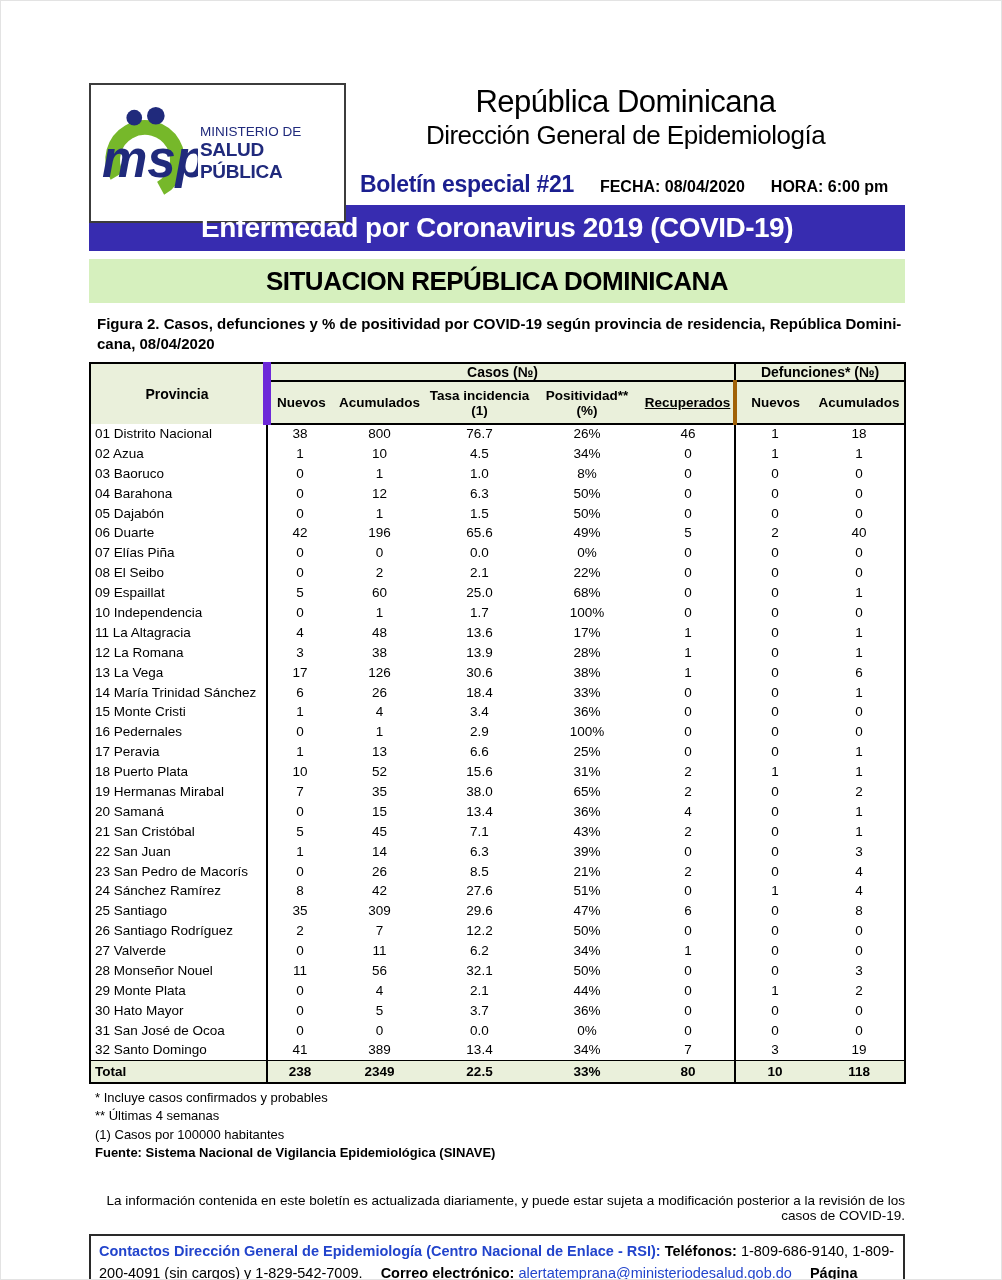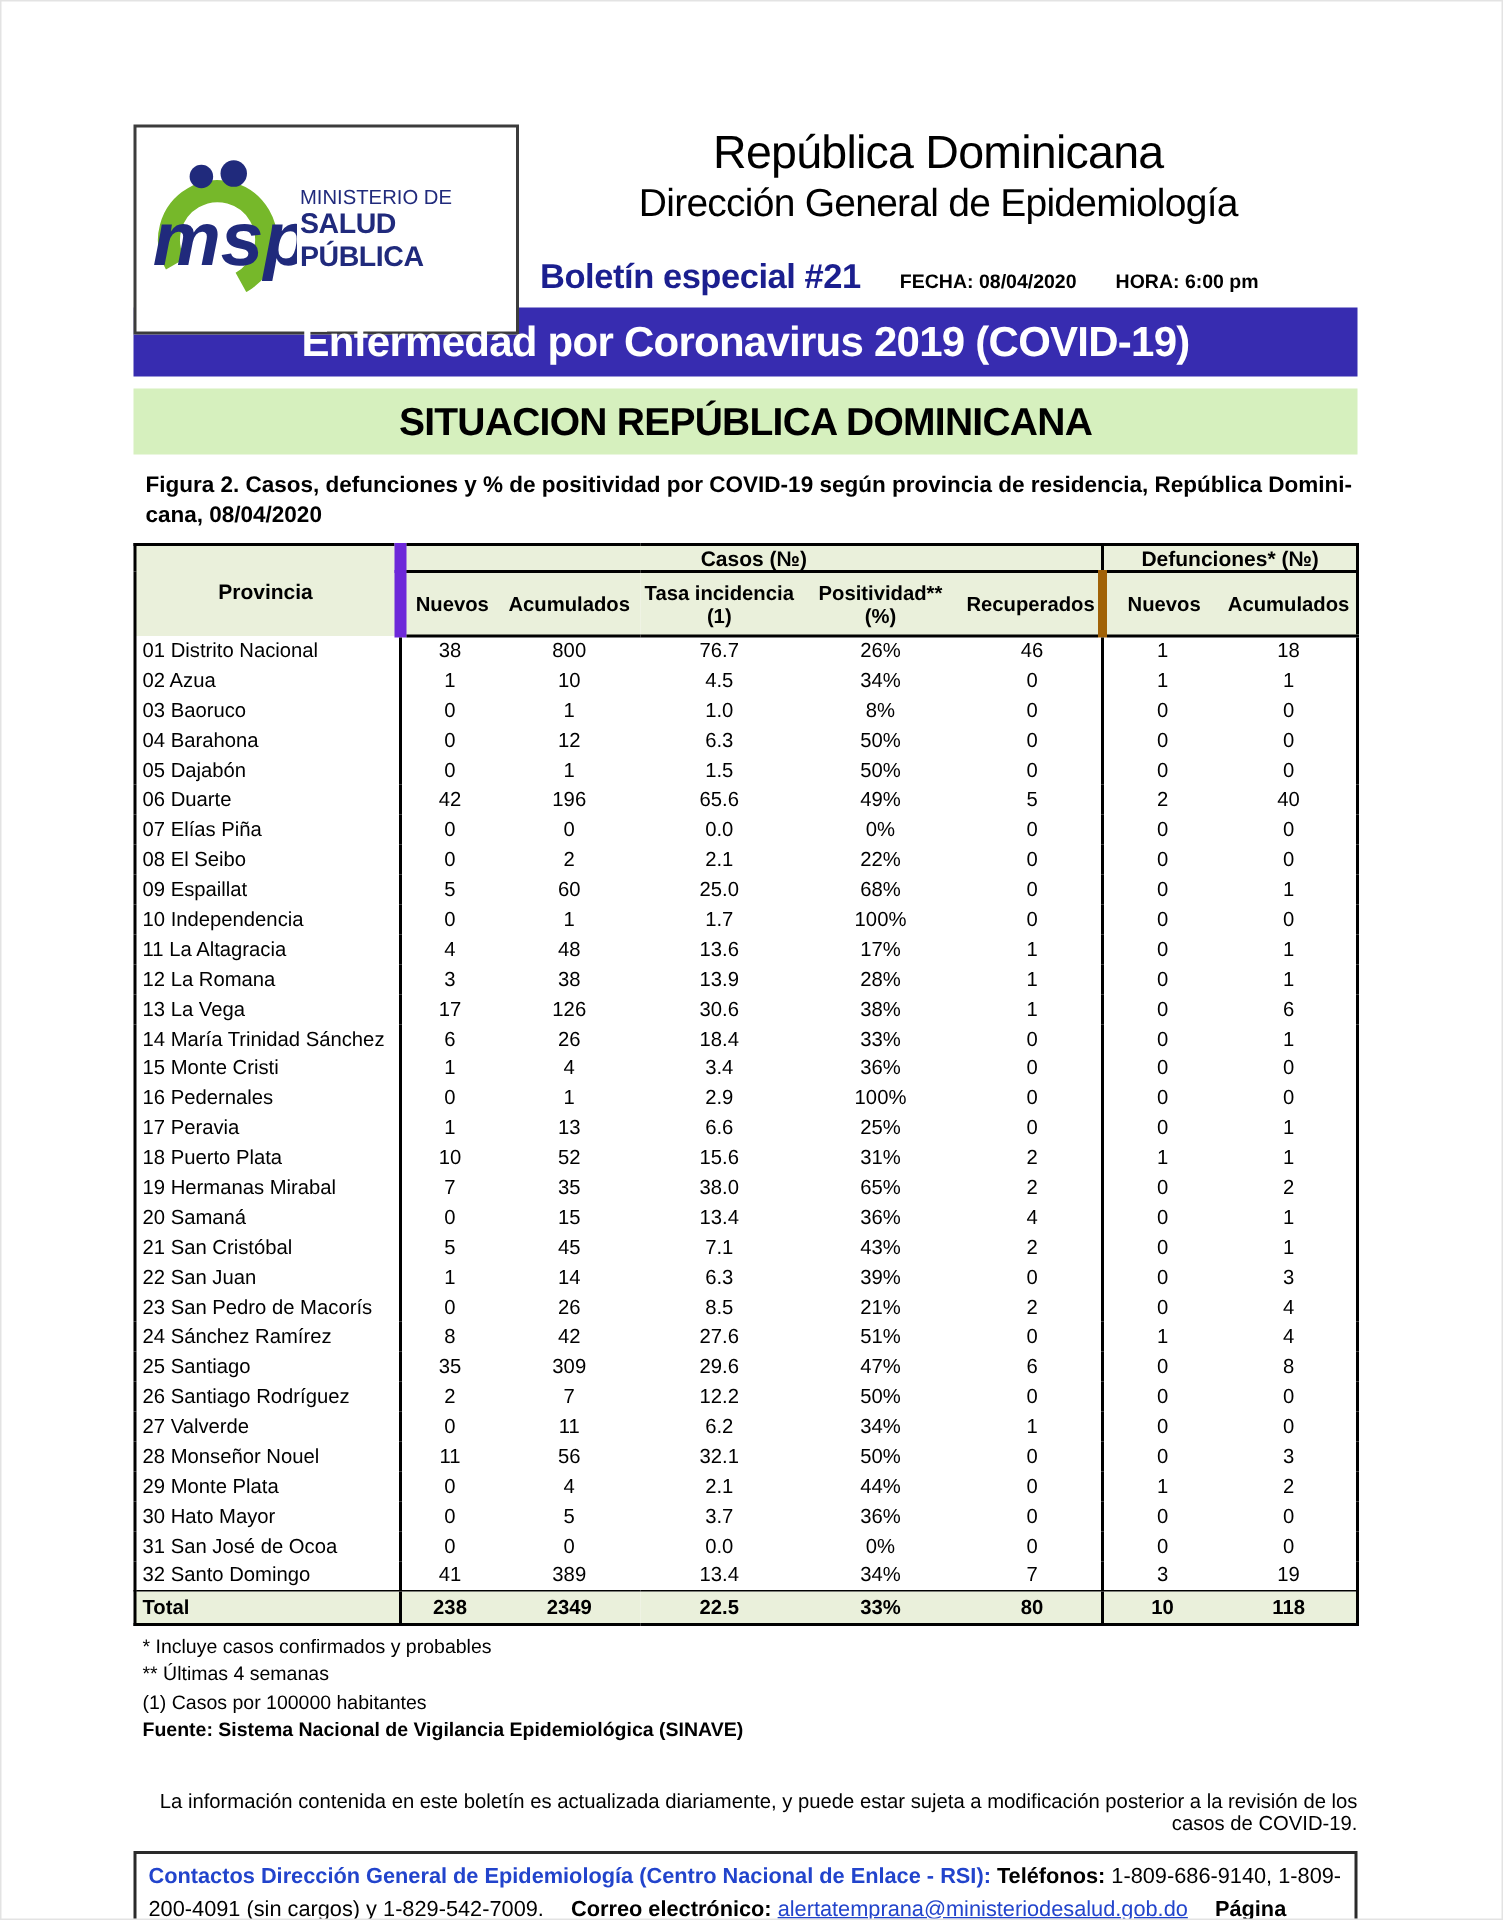--- a/index.html
+++ b/index.html
@@ -20,21 +20,21 @@
   .logo-svg { width:102px; height:100px; margin-left:5px; flex:0 0 auto; }
   .ministry { line-height:1.12; margin-left:2px; }
   .ministry .l1 { font-size:13.5px; color:var(--logo-navy); }
   .ministry .l2 { font-size:19px; font-weight:bold; color:var(--logo-navy); letter-spacing:-0.3px; }
 
   .head-right { flex:1; display:flex; flex-direction:column; }
   .title1 { font-size:31px; text-align:center; margin-top:1px; letter-spacing:-0.5px; }
   .title2 { font-size:26px; text-align:center; letter-spacing:-0.5px; }
   .bulletin-row { margin-top:auto; display:flex; align-items:baseline; padding:0 0 3px 14px; }
   .bulletin { font-size:23px; font-weight:bold; color:var(--navy); letter-spacing:-0.3px; }
-  .meta { font-size:13px; font-weight:bold; white-space:nowrap; margin-left:26px; }
+  .meta { font-size:16px; font-weight:bold; white-space:nowrap; margin-left:26px; }
 
   
   .bar-blue {
     margin-top:4px; height:46px; line-height:46px; background:var(--blue-bar);
     color:#fff; font-size:28px; font-weight:bold; text-align:center; letter-spacing:-0.5px;
   }
   .bar-green {
     margin-top:8px; height:44px; line-height:44px; background:var(--green-bar);
     color:#000; font-size:26px; font-weight:bold; text-align:center; letter-spacing:-0.5px;
   }
@@ -46,21 +46,21 @@
   table.data {
     margin-top:8px; width:815px; border-collapse:collapse; table-layout:fixed;
     font-size:13.5px; border:2px solid #000;
   }
   table.data th, table.data td { padding:0; }
   thead th { background:var(--table-green); font-weight:bold; vertical-align:middle; }
   th.prov-h { border-right:8px solid #6d28d9; font-size:14px; }
   tr.group-row th.group-h { border-bottom:2px solid #000; height:15px; font-size:14px; }
   th.casos-h { border-right:2px solid #000; }
   tr.subhead th { border-bottom:2px solid #000; height:43px; line-height:15px; font-size:13.5px; }
-  tr.subhead th:nth-child(5) { border-right:6px solid #a16207; }
+  tr.subhead th:nth-child(5) { border-right:4px solid #a16207;text-decoration:underline; }
   tbody td { height:19.9px; text-align:center; line-height:14px; }
   tbody td.prov { text-align:left; padding-left:4px; border-right:2px solid #000; }
   tbody td:nth-child(6) { border-right:2px solid #000; }
   tfoot td {
     background:var(--table-green); font-weight:bold; border-top:1.5px solid #000;
     height:22px; text-align:center;
   }
   tfoot td:first-child { text-align:left; padding-left:4px; border-right:2px solid #000; }
   tfoot td:nth-child(6) { border-right:2px solid #000; }
 

